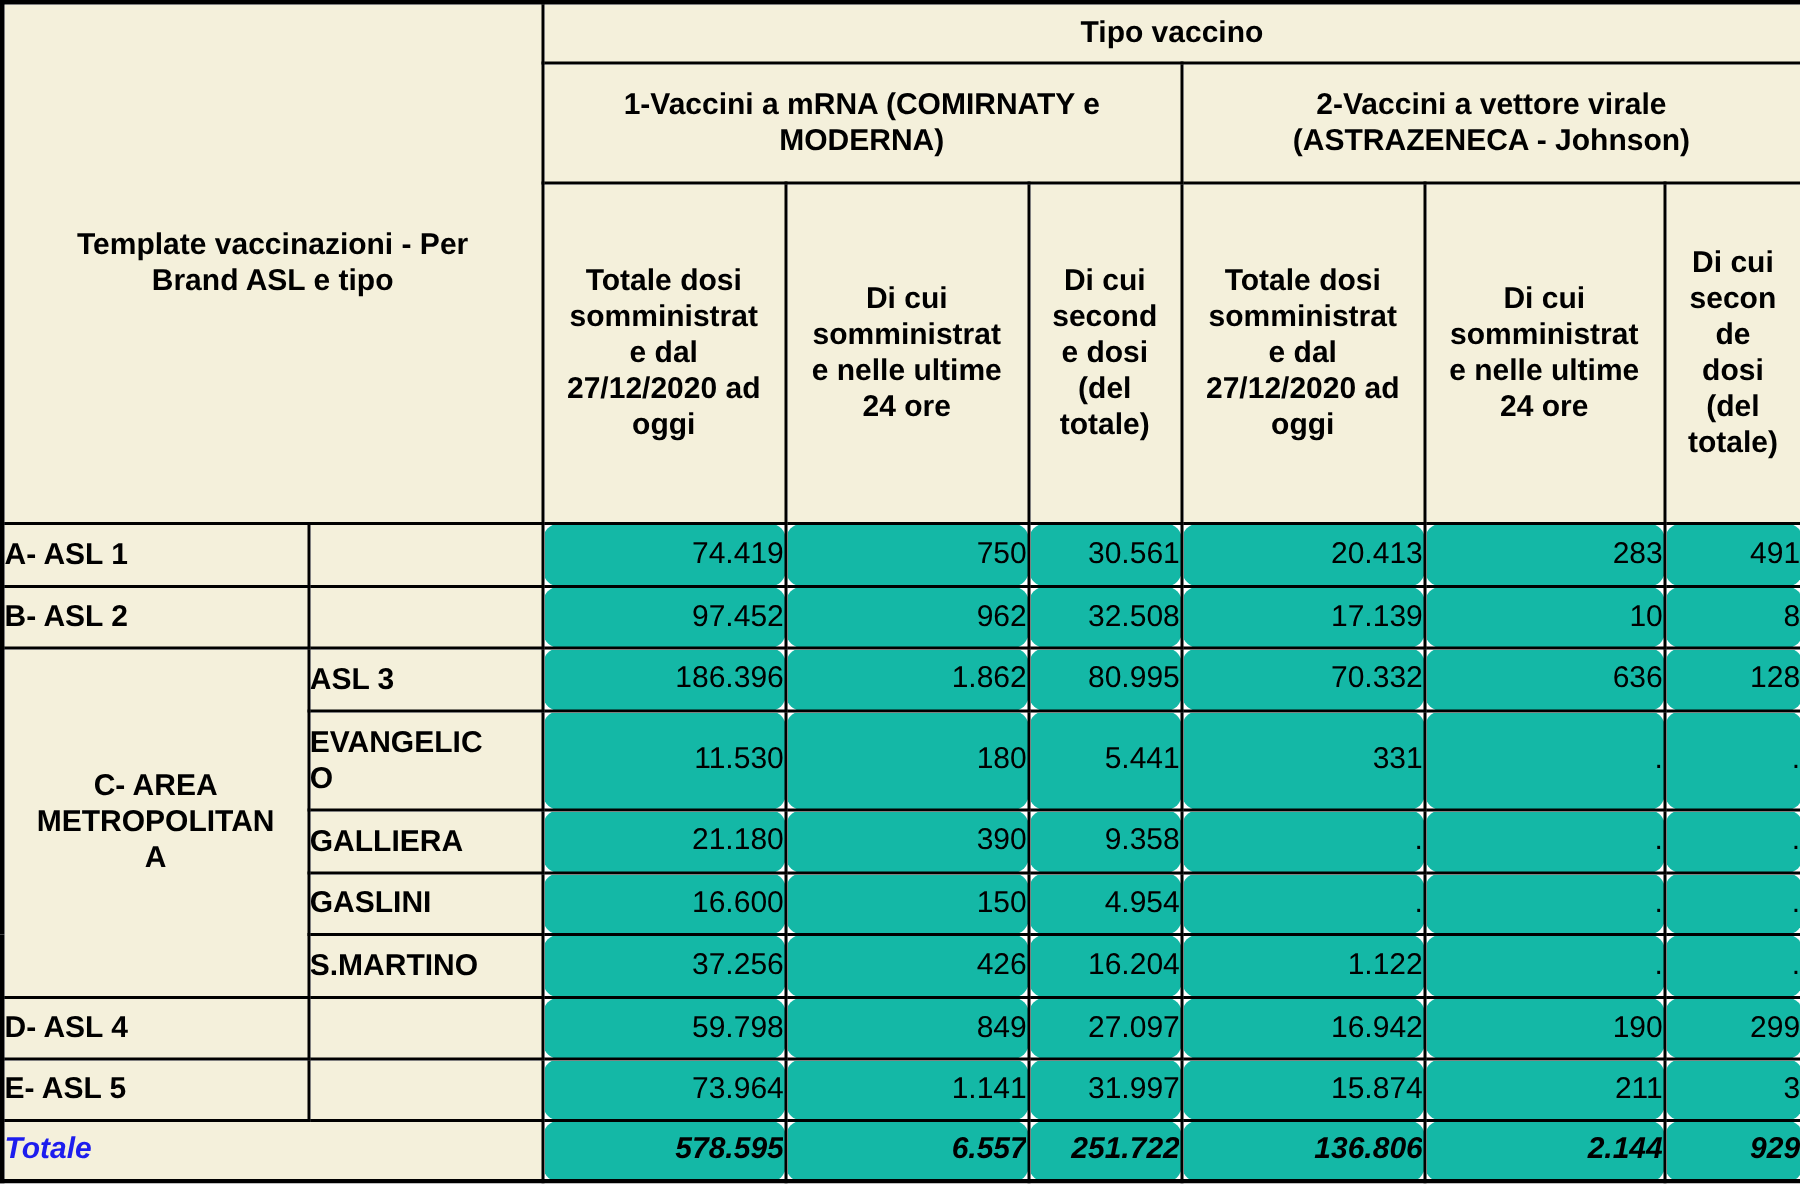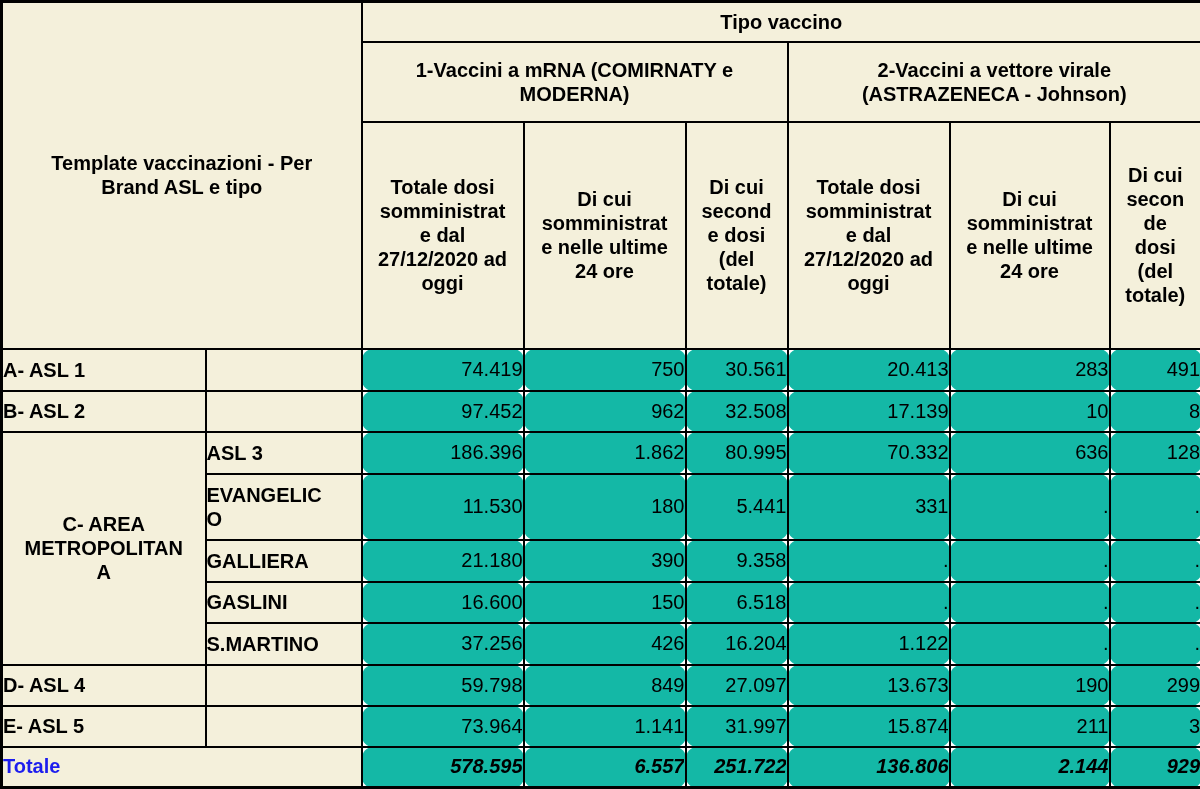--- a/index.html
+++ b/index.html
@@ -46,20 +46,21 @@
   
   .num {
     text-align: right;
     padding-right: 9px;
     font-weight: normal;
   }
   .bold { font-weight: bold; font-style: italic; }
 
   .total-label {
     color: #1d1dee;
+    font-style: italic;
     font-weight: bold;
     text-align: left;
     padding-left: 7px;
   }
 
   
   .bl3 { border-left-width: 3px; }
   .bt3 { border-top-width: 3px; }
 
   
@@ -184,21 +185,21 @@
     <td class="num white">9.358</td>
     <td class="num white bl3">.</td>
     <td class="num white">.</td>
     <td class="num white">.</td>
   </tr>
 
   <tr class="h41">
     <th class="label beige">GASLINI</th>
     <td class="num white bl3">16.600</td>
     <td class="num white">150</td>
-    <td class="num white">6.518</td>
+    <td class="num white">4.954</td>
     <td class="num white bl3">.</td>
     <td class="num white">.</td>
     <td class="num white">.</td>
   </tr>
 
   <tr class="h42">
     <th class="label beige">S.MARTINO</th>
     <td class="num white bl3">37.256</td>
     <td class="num white">426</td>
     <td class="num white">16.204</td>
@@ -206,21 +207,21 @@
     <td class="num white">.</td>
     <td class="num white">.</td>
   </tr>
 
   <tr class="h41">
     <th class="label beige">D- ASL 4</th>
     <td class="beige"></td>
     <td class="num white bl3">59.798</td>
     <td class="num white">849</td>
     <td class="num white">27.097</td>
-    <td class="num white bl3">13.673</td>
+    <td class="num white bl3">16.942</td>
     <td class="num white">190</td>
     <td class="num white">299</td>
   </tr>
 
   <tr class="h41">
     <th class="label beige">E- ASL 5</th>
     <td class="beige"></td>
     <td class="num white bl3">73.964</td>
     <td class="num white">1.141</td>
     <td class="num white">31.997</td>

